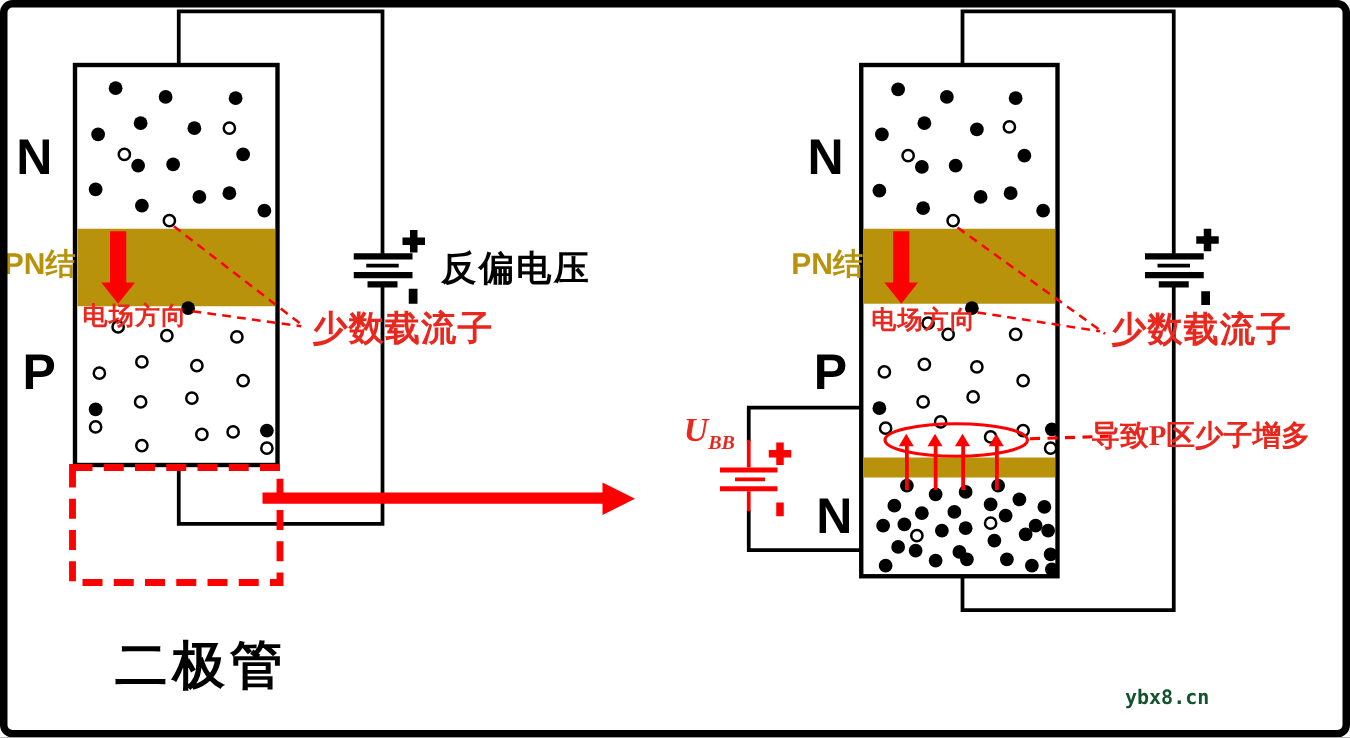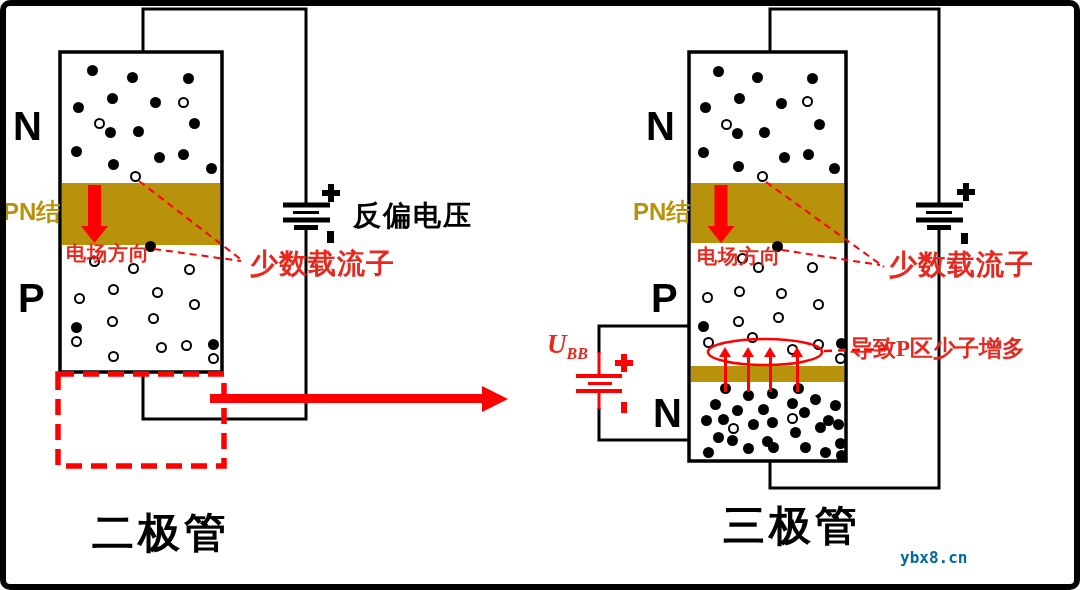--- a/index.html
+++ b/index.html
@@ -27,21 +27,21 @@
   .cjk{font-family:"Liberation Serif",serif;font-weight:600;}
   .red-ann{color:var(--ann-red);}
   .field-lbl{font-size:20px;letter-spacing:1px;}
   .minority-lbl{font-size:28px;letter-spacing:1px;}
   .bias-lbl{font-size:28px;color:#000;letter-spacing:2px;}
   .caption{font-size:42px;color:#000;letter-spacing:4px;}
   .transition-lbl{font-size:25px;}
   .increase-lbl{font-size:23px;}
   .ubb{font-family:"Liberation Serif",serif;font-style:italic;color:var(--ann-red);font-size:27px;font-weight:600;}
   .ubb sub{font-size:16px;}
-  .watermark{font-family:"DejaVu Sans Mono",monospace;font-weight:bold;font-size:16px;color:#0369a1;}
+  .watermark{font-family:"DejaVu Sans Mono",monospace;font-weight:bold;font-size:16px;color:#14532d;}
 </style>
 </head>
 <body>
 
 <div class="canvas">
 
   <svg class="layer" width="1080" height="590">
     <rect x="60" y="52" width="162" height="320" fill="#fff" stroke="#000" stroke-width="3.5"></rect>
     <rect x="62" y="183" width="158" height="62" fill="#B8920B"></rect>
     <rect x="689" y="52" width="157" height="409" fill="#fff" stroke="#000" stroke-width="3.5"></rect>
@@ -233,21 +233,20 @@
     <span class="lbl cjk caption" style="left:92px;top:512px;">二极管</span>
     <span class="lbl cjk bias-lbl" style="left:353px;top:202px;">反偏电压</span>
 
 
     <span class="lbl region-lbl" style="left:646px;top:106px;">N</span>
     <span class="lbl pn-lbl" style="left:633px;top:200px;">PN结</span>
     <span class="lbl region-lbl" style="left:651px;top:278px;">P</span>
     <span class="lbl region-lbl" style="left:653px;top:393px;">N</span>
     <span class="lbl cjk red-ann field-lbl" style="left:697px;top:246px;">电场方向</span>
     <span class="lbl cjk red-ann minority-lbl" style="left:889px;top:251px;">少数载流子</span>
-    <span class="lbl cjk red-ann increase-lbl" style="left:850px;top:337px;">导致P区少子增多</span>
+    <span class="lbl cjk red-ann increase-lbl" style="left:873px;top:337px;">导致P区少子增多</span>
     <span class="lbl ubb" style="left:547px;top:331px;"><span>U</span><sub>BB</sub></span>
-    <span class="lbl cjk caption" style="left:723px;top:505px;">三极管</span>
 
     <span class="lbl watermark" style="left:900px;top:550px;">ybx8.cn</span>
   </div>
 
   <div class="frame"></div>
 </div>
 
 </body></html>

